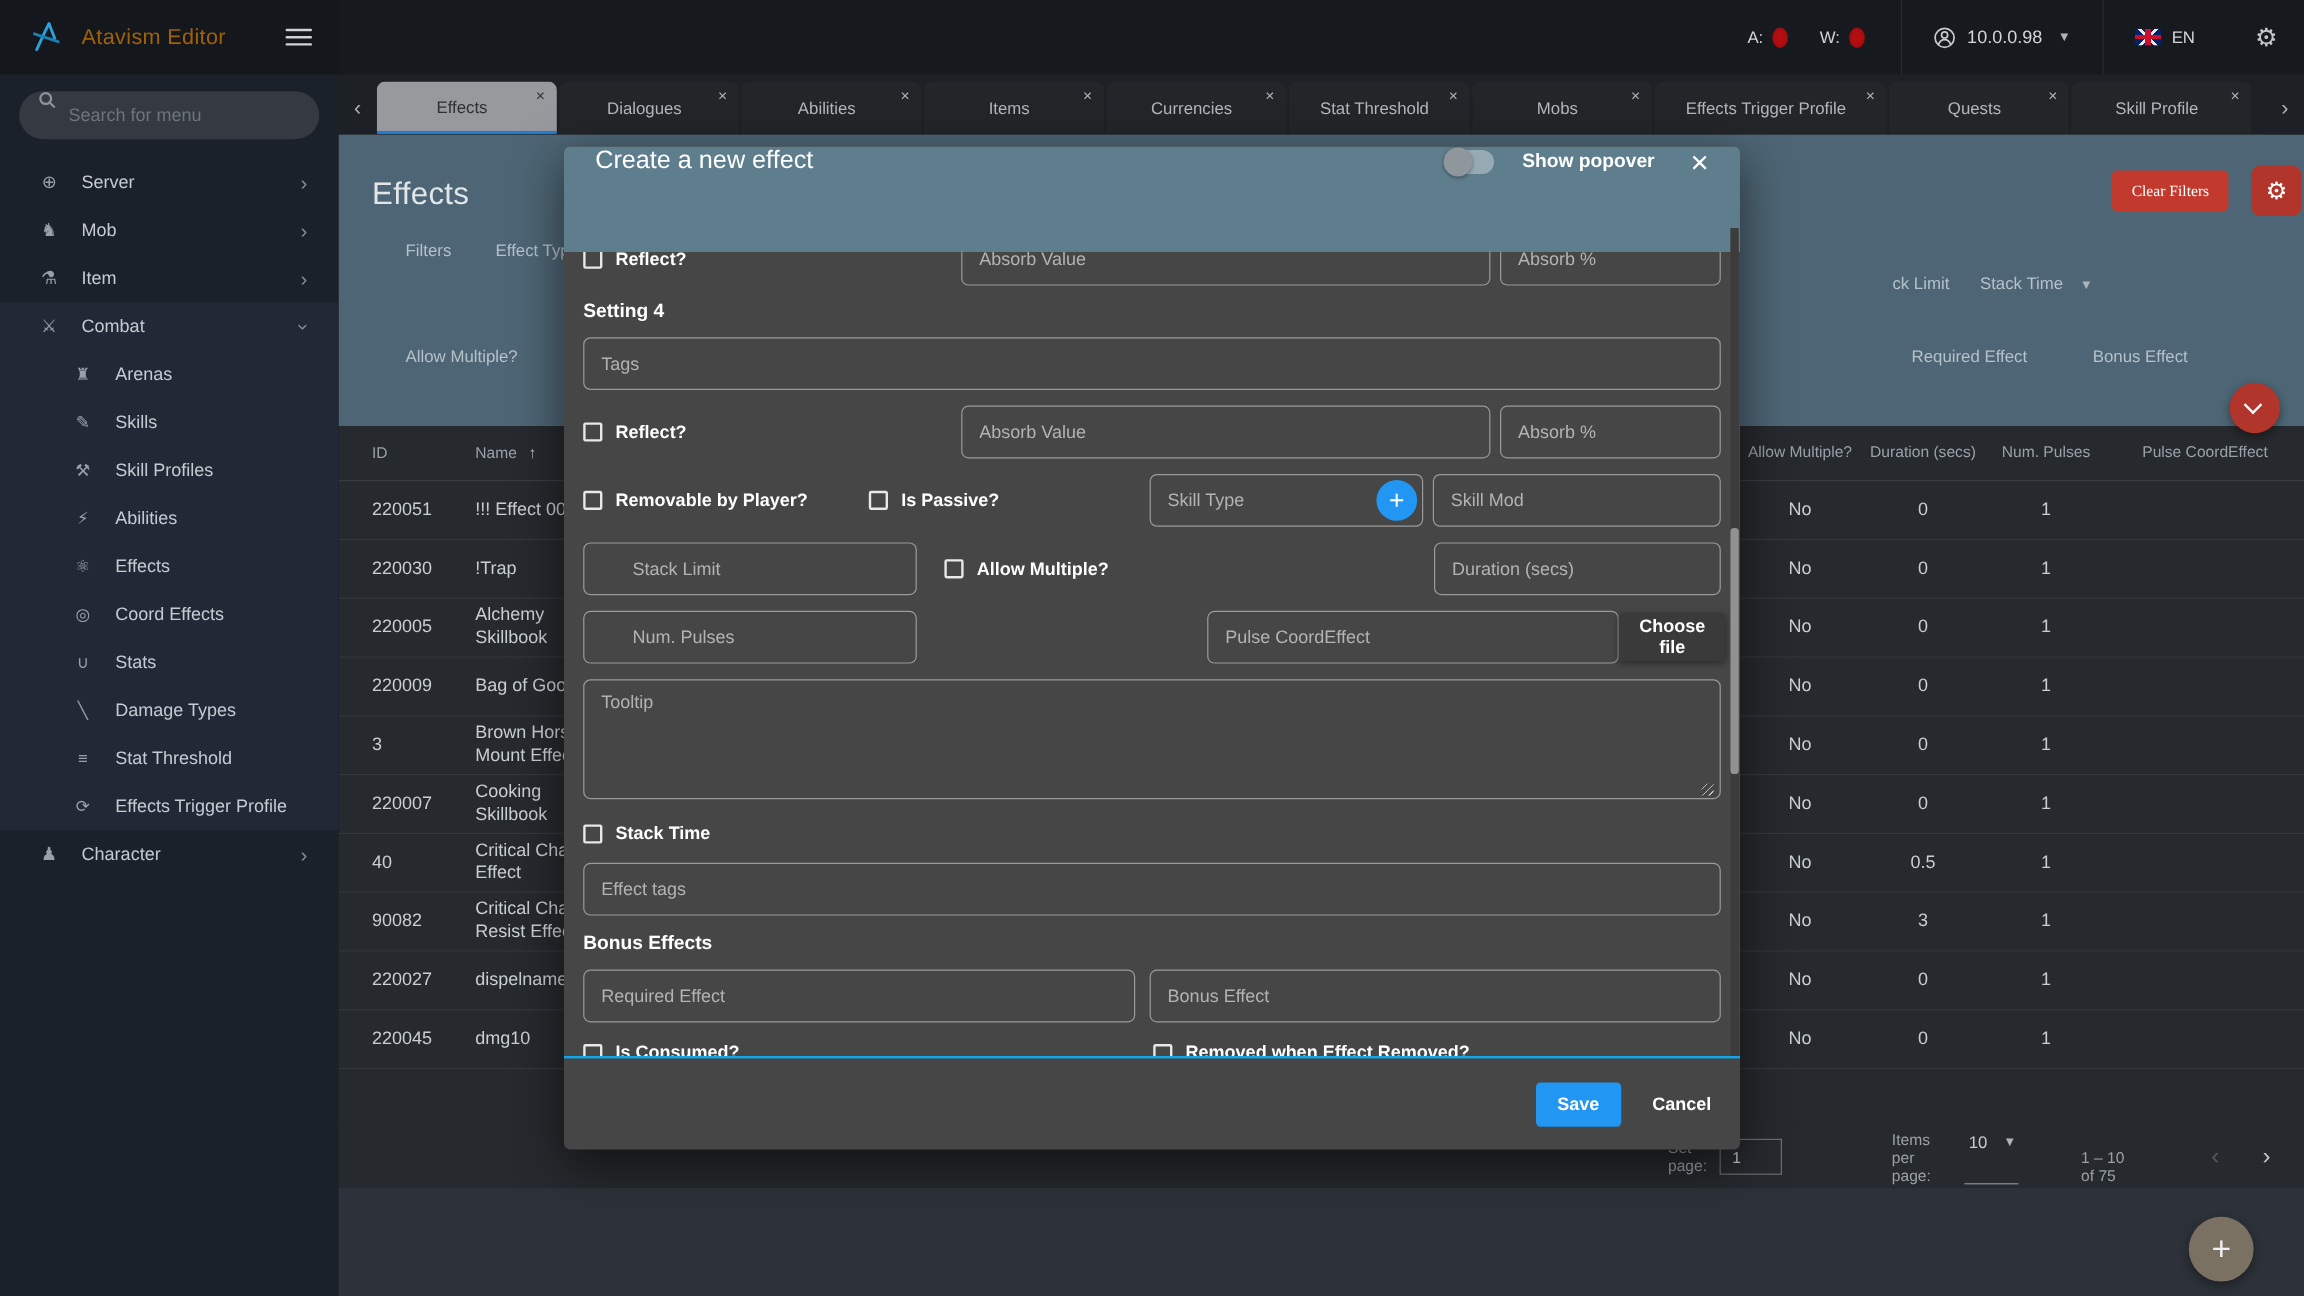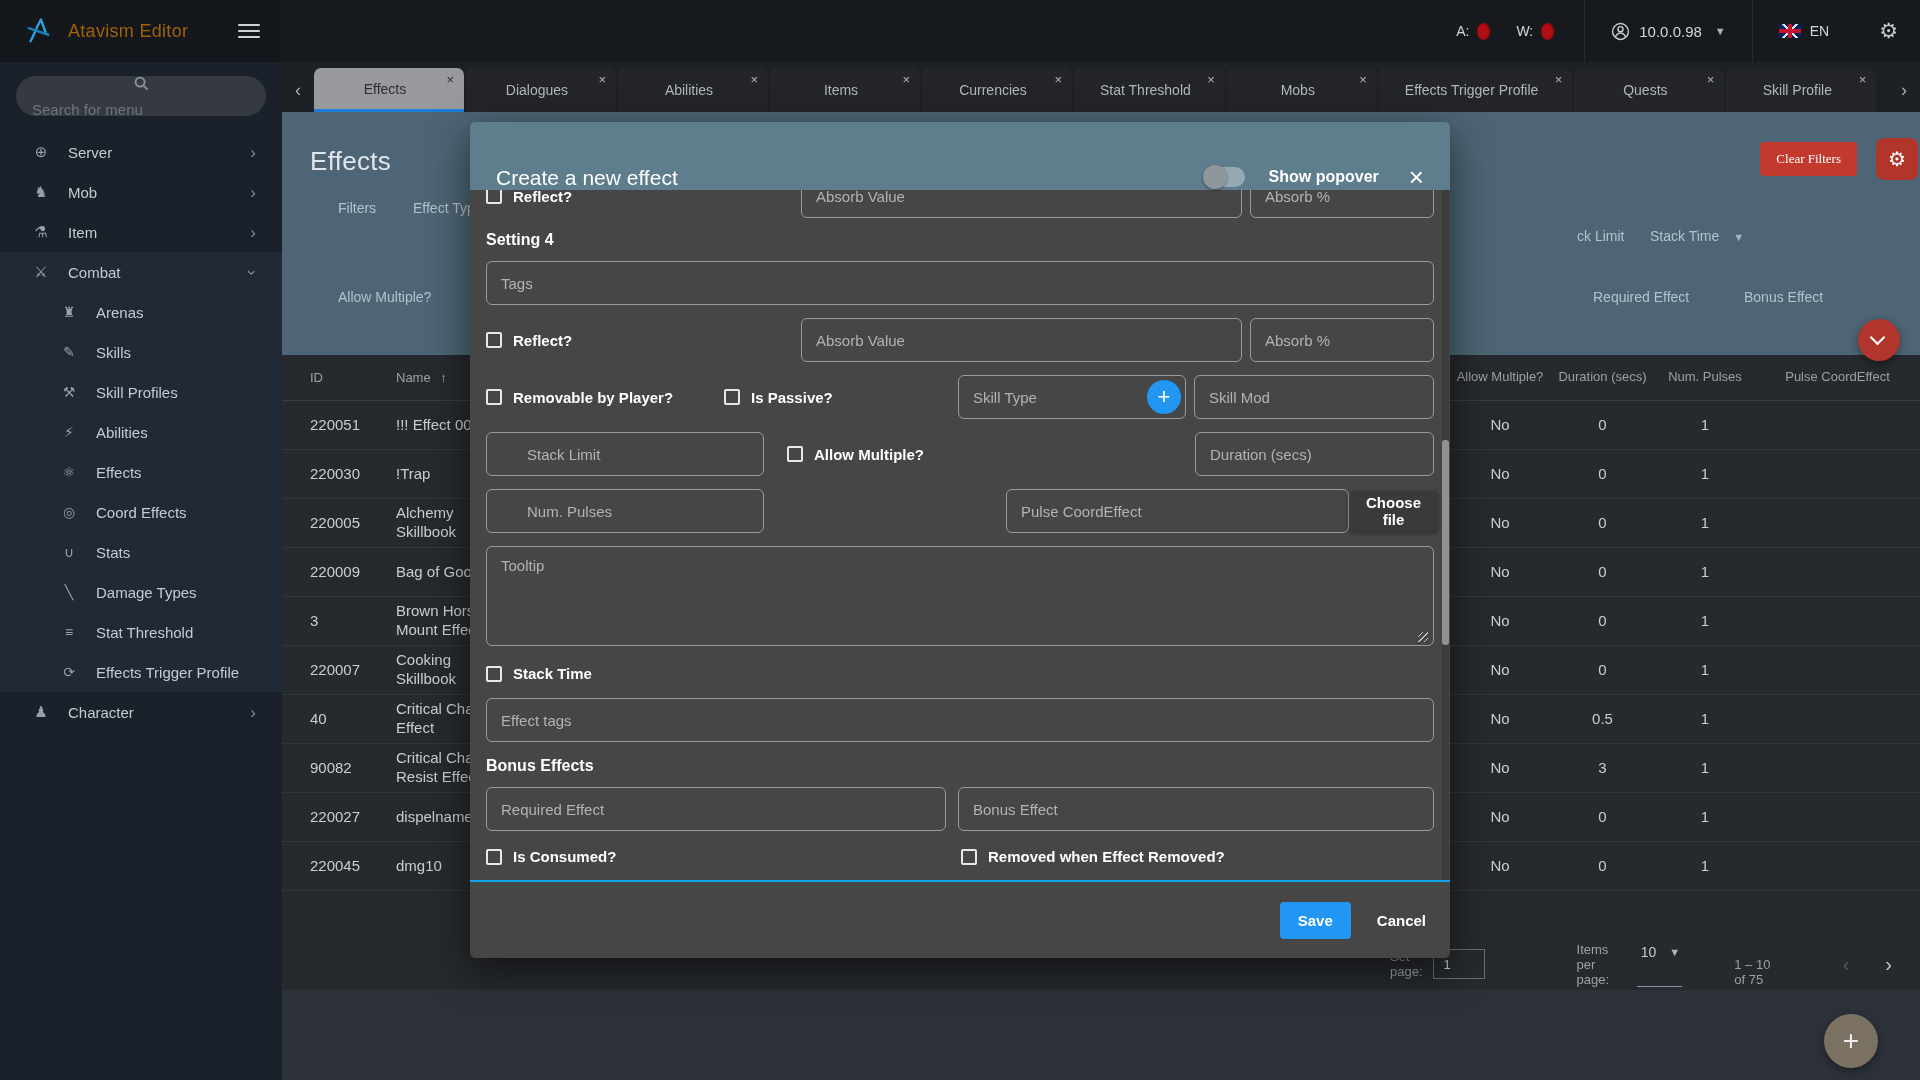--- a/index.html
+++ b/index.html
@@ -35,21 +35,21 @@
       #012169; }
   .lang-label { color:#d3d6da; font-size:14px; }
   .tb-gear { font-size:21px; color:#c3c7cc; padding-left:24px; cursor:pointer; }
 
   
   .shell { position:absolute; top:62px; left:0; right:0; bottom:0; display:flex; }
 
   
   .sidebar { width:282px; flex:0 0 auto; background:#1b212b; overflow:hidden; }
   .search-pill { margin:14px 16px 16px 16px; height:40px; border-radius:20px; background:#353a41;
-    display:flex; align-items:center; padding:0 16px; gap:10px;flex-direction:column; }
+    display:flex; padding:0 16px; gap:10px; }
   .search-pill svg { width:15px; height:15px; flex:0 0 auto; }
   .search-pill input { background:transparent; border:none; outline:none; color:#cfd3d8;
     font-size:15px; width:100%; font-family:inherit; }
   .search-pill input::placeholder { color:#6d747d; }
   .nav-item { position:relative; height:40px; display:flex; align-items:center; padding-left:30px;
     cursor:pointer; color:#c6cbd1; font-size:15px; }
   .nav-ic { width:22px; margin-right:16px; font-size:15px; color:#98a0a9; text-align:center; flex:0 0 auto; }
   .nav-chev { position:absolute; right:26px; color:#868d96; font-size:17px; line-height:1; }
   .nav-chev.down { transform:rotate(90deg); }
   .nav-group-open { background:#222936; }
@@ -118,21 +118,21 @@
   
   .footer-space { position:absolute; left:0; right:0; top:878px; bottom:0; background:#2d323a; }
   .fab-add { position:absolute; right:42px; top:24px; width:54px; height:54px; border-radius:50%;
     background:#7b7163; color:#efefef; font-size:28px; border:none; cursor:pointer;
     box-shadow:0 3px 10px rgba(0,0,0,.4); }
 
   
   .modal { position:absolute; left:470px; top:122px; width:980px; height:836px; background:#464646;
     border-radius:5px; box-shadow:0 12px 40px rgba(0,0,0,.55); z-index:100; display:flex;
     flex-direction:column; overflow:hidden; }
-  .modal-head { height:68px; background:#5e7d8d; display:flex; align-items:flex-end;
+  .modal-head { height:88px; background:#5e7d8d; display:flex; align-items:flex-start;
     padding:0 26px; flex:0 0 auto; }
   .modal-title { color:#fff; font-size:21px; }
   .modal-head-right { margin-left:auto; display:flex; align-items:center; gap:24px; }
   .toggle { width:40px; height:20px; border-radius:10px; background:#96aab4; position:relative; cursor:pointer; }
   .toggle .knob { position:absolute; left:-2px; top:-2px; width:24px; height:24px; border-radius:50%;
     background:#8f979c; box-shadow:0 1px 3px rgba(0,0,0,.4); }
   .toggle-label { color:#fff; font-size:16px; font-weight:bold; }
   .modal-close { color:#fff; font-size:26px; line-height:1; cursor:pointer; margin-left:6px; }
 
   .modal-body { flex:1; overflow:hidden; padding:0 16px; position:relative; }

